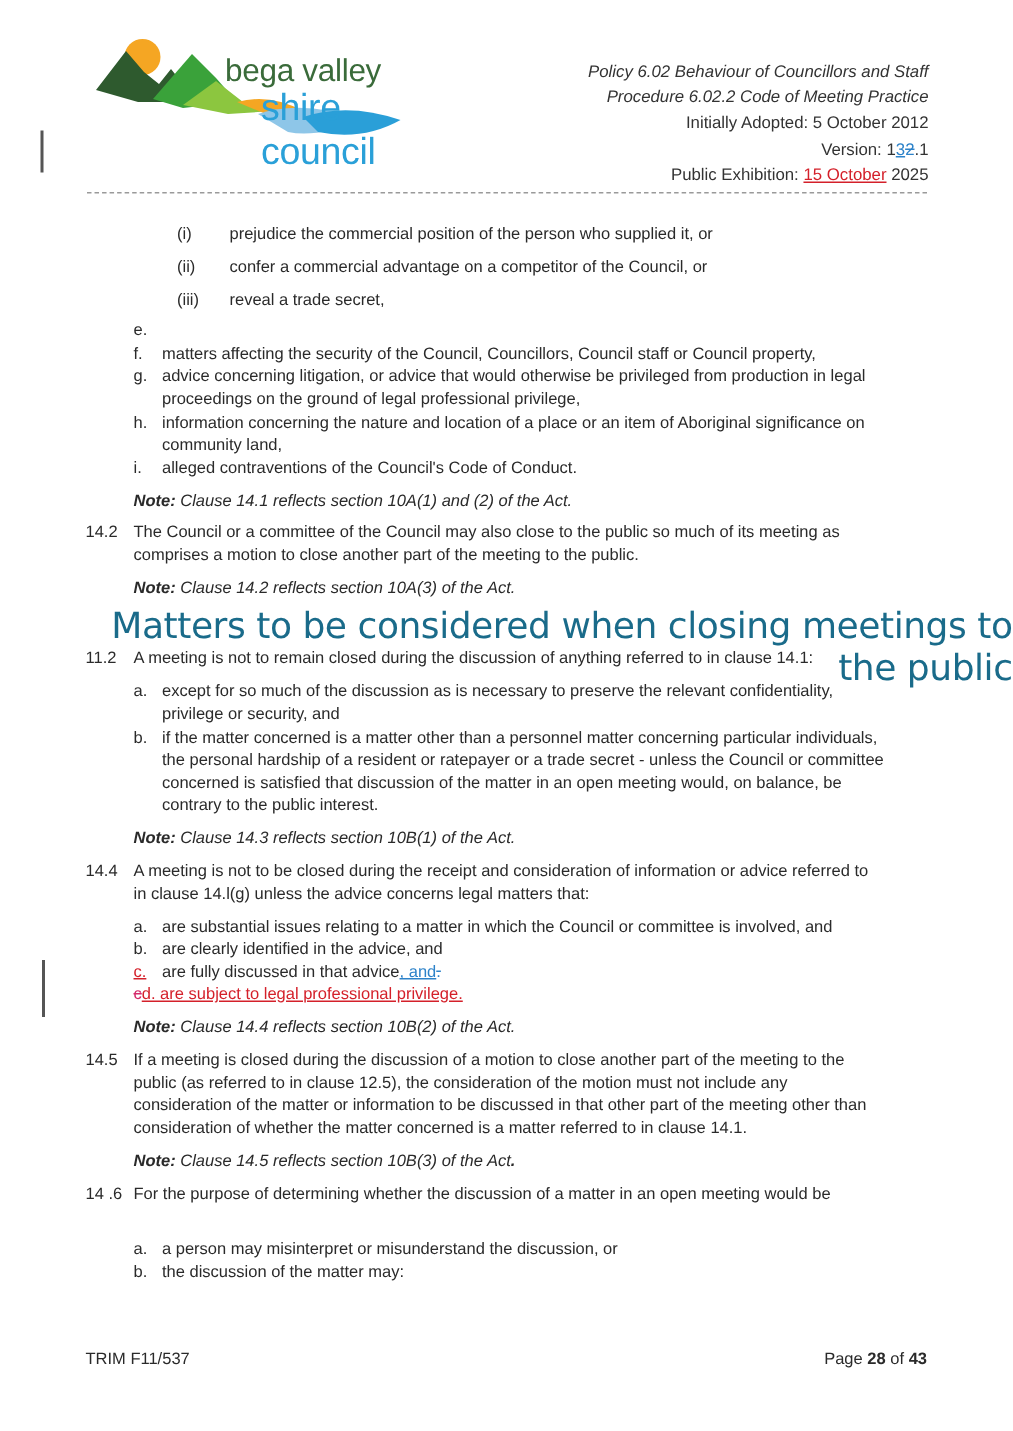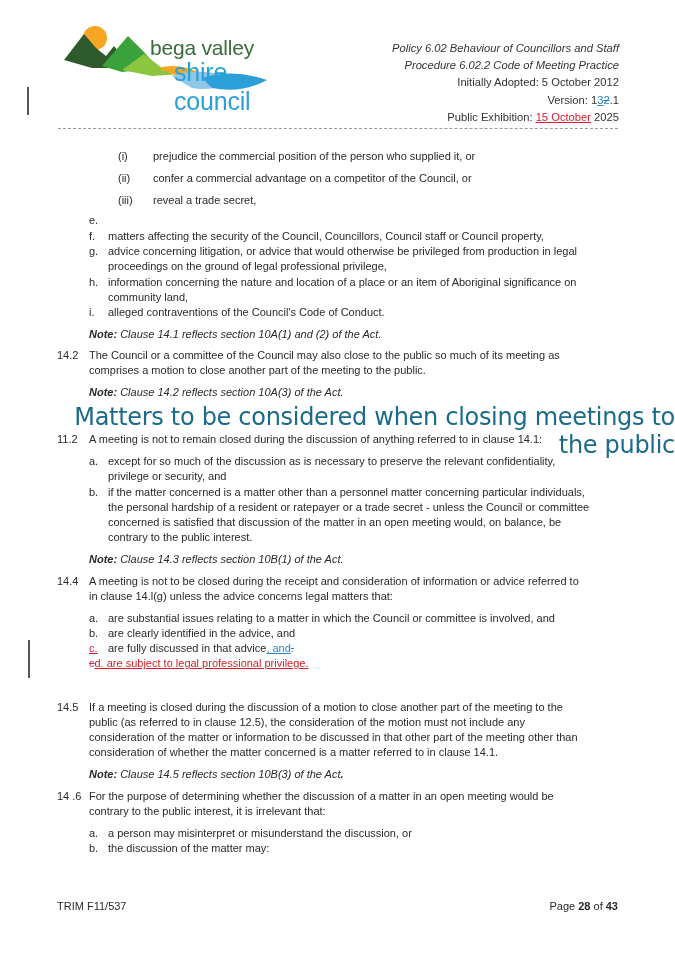--- a/index.html
+++ b/index.html
@@ -114,32 +114,32 @@
   <div class="lbl" style="left:89px; top:611px;">a.</div>
   <div class="txt" style="left:108px; top:611px;">are substantial issues relating to a matter in which the Council or committee is involved, and</div>
   <div class="lbl" style="left:89px; top:626px;">b.</div>
   <div class="txt" style="left:108px; top:626px;">are clearly identified in the advice, and</div>
 
   <div class="change-bar" style="left:28px; top:640px; height:38px;"></div>
   <div class="lbl red ul" style="left:89px; top:641px; width:19px;">c.</div>
   <div class="txt" style="left:108px; top:641px;"><span>are fully discussed in that advice</span><span class="blue ul">, and</span><span class="blue strike">.</span></div>
   <div class="txt" style="left:89px; top:656px;"><span class="pink strike">c</span><span class="red ul">d. are subject to legal professional privilege.</span></div>
 
+  <div class="txt note" style="left:89px; top:678px;"><b>Note:</b><span> Clause 14.4 reflects section 10B(2) of the Act.</span></div>
 
   <div class="lbl" style="left:57px; top:700px;">14.5</div>
   <div class="txt" style="left:89px; top:700px;">If a meeting is closed during the discussion of a motion to close another part of the meeting to the</div>
   <div class="txt" style="left:89px; top:715px;">public (as referred to in clause 12.5), the consideration of the motion must not include any</div>
   <div class="txt" style="left:89px; top:730px;">consideration of the matter or information to be discussed in that other part of the meeting other than</div>
   <div class="txt" style="left:89px; top:745px;">consideration of whether the matter concerned is a matter referred to in clause 14.1.</div>
 
   <div class="txt note" style="left:89px; top:767px;"><b>Note:</b><span> Clause 14.5 reflects section 10B(3) of the Act</span><b>.</b></div>
 
   <div class="lbl" style="left:57px; top:789px;text-align:right;">14 .6</div>
   <div class="txt" style="left:89px; top:789px;">For the purpose of determining whether the discussion of a matter in an open meeting would be</div>
-  <div class="txt" style="left:89px; top:804px;">contrary to the public interest, it is irrelevant that:</div>
 
   <div class="lbl" style="left:89px; top:826px;">a.</div>
   <div class="txt" style="left:108px; top:826px;">a person may misinterpret or misunderstand the discussion, or</div>
   <div class="lbl" style="left:89px; top:841px;">b.</div>
   <div class="txt" style="left:108px; top:841px;">the discussion of the matter may:</div>
 
   <div class="footer-left">TRIM F11/537</div>
   <div class="footer-right"><span>Page </span><b>28</b><span> of </span><b>43</b></div>
 </div>
 

